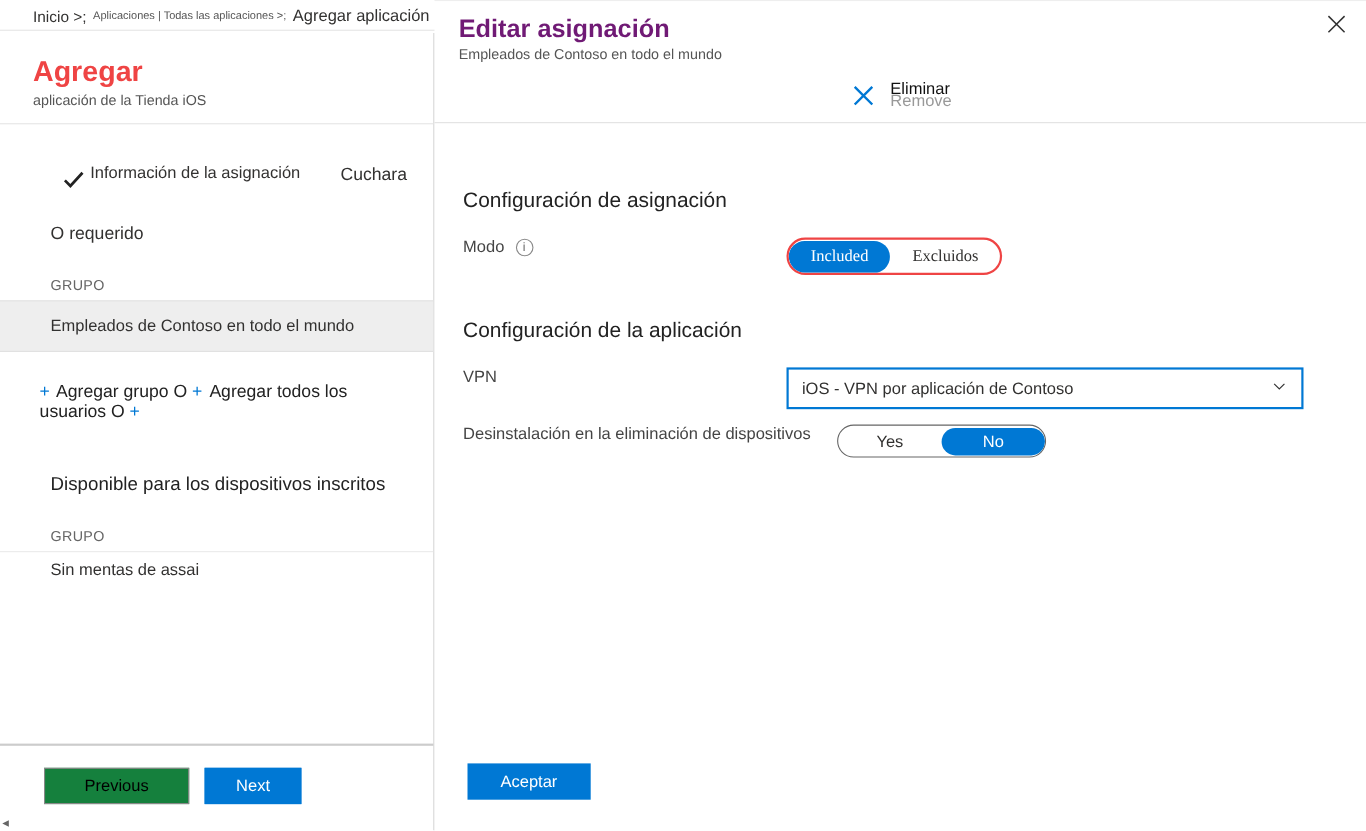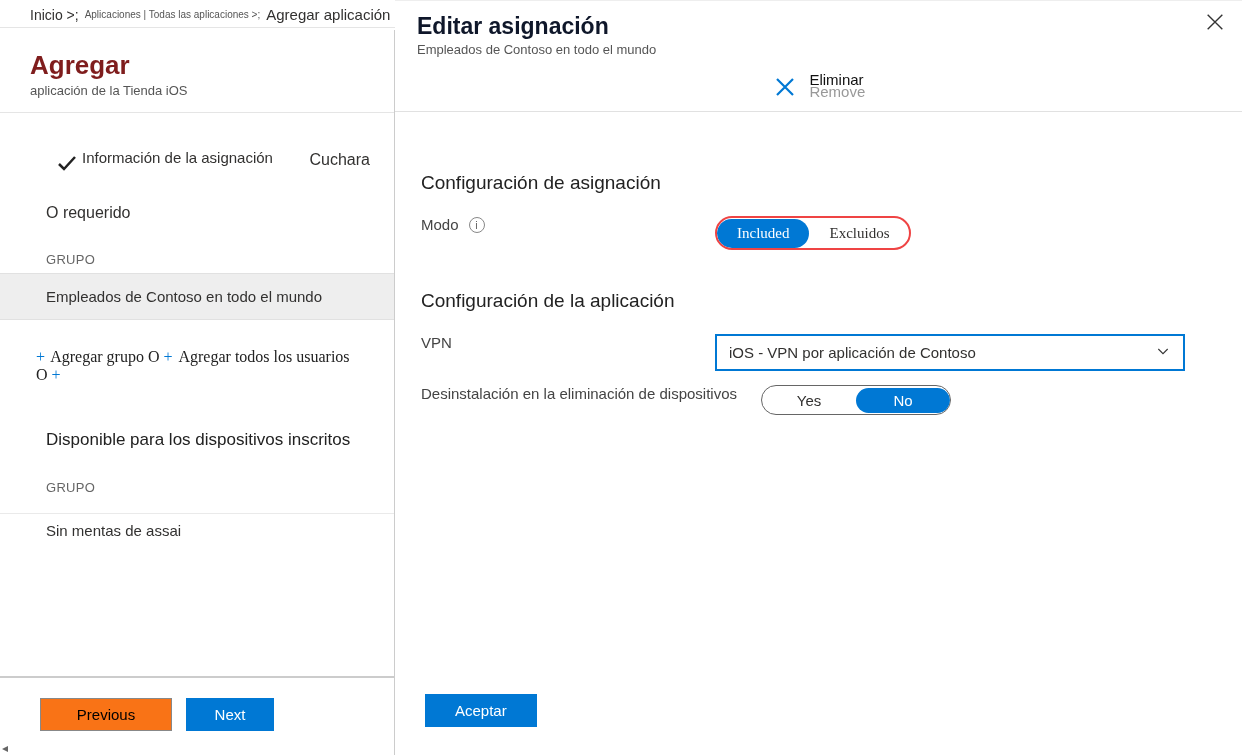--- a/index.html
+++ b/index.html
@@ -51,21 +51,21 @@
       display: flex;
       flex-direction: column;
     }
     .left-header {
       padding: 20px 30px 14px 30px;
       border-bottom: 1px solid #e5e5e5;
     }
     .left-title {
       font-size: 26px;
       font-weight: 600;
-      color: #7f1d1d;
+      color: #ef4444;
     }
     .left-subtitle {
       font-size: 13px;
       color: #555;
       margin-top: 2px;
     }
     .left-body {
       flex: 1;
       overflow: auto;
       padding: 0;
@@ -109,49 +109,47 @@
       padding: 14px 30px 14px 46px;
       font-size: 15px;
       background: #eee;
       border-top: 1px solid #e1e1e1;
       border-bottom: 1px solid #e1e1e1;
     }
     .add-actions {
       padding: 28px 30px 8px 36px;
       font-size: 16px;
       color: #222;
-      font-family: Liberation Serif, serif;
     }
     .add-actions .plus {
       color: #0078d4;
       margin-right: 2px;
     }
     .section-label {
       padding: 38px 30px 8px 46px;
       font-size: 17px;
       color: #222;
     }
     .group-plain {
       padding: 8px 30px 8px 46px;
       font-size: 15px;
       border-top: 1px solid #eaeaea;
-      margin-top: 12px;
     }
     .left-footer {
       border-top: 2px solid #ccc;
       padding: 20px 30px 24px 40px;
       display: flex;
       gap: 14px;
     }
     .btn {
       padding: 7px 0;
       width: 132px;
       font-size: 15px;
       border: 1px solid #888;
-      background: #f97316;
+      background: #15803d;
       cursor: pointer;
       text-align: center;
     }
     .btn-primary {
       background: #0078d4;
       color: #fff;
       border-color: #0078d4;
       width: 88px;
     }
 
@@ -168,21 +166,21 @@
       flex-direction: column;
       border-top: 1px solid #eee;
     }
     .right-header {
       padding: 12px 30px 12px 22px;
       position: relative;
     }
     .right-title {
       font-size: 23px;
       font-weight: 600;
-      color: #0f172a;
+      color: #701a75;
     }
     .right-subtitle {
       font-size: 13px;
       color: #555;
       margin-top: 2px;
     }
     .close-icon {
       position: absolute;
       right: 14px;
       top: 10px;

